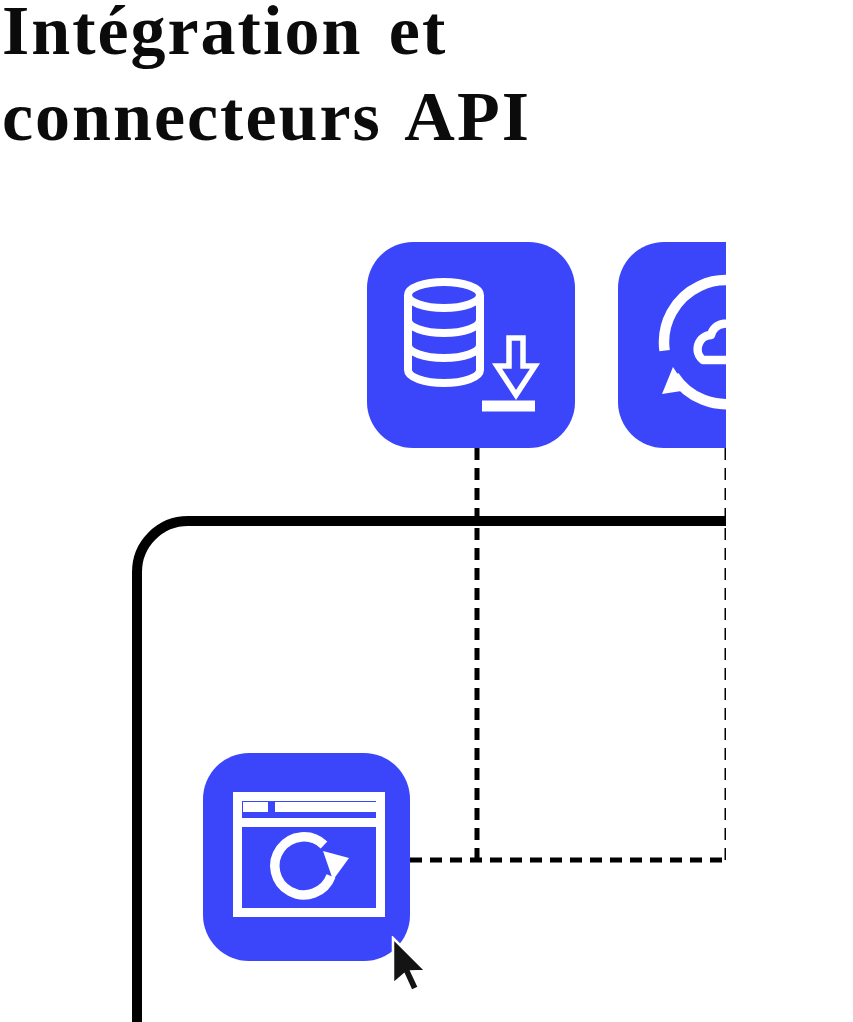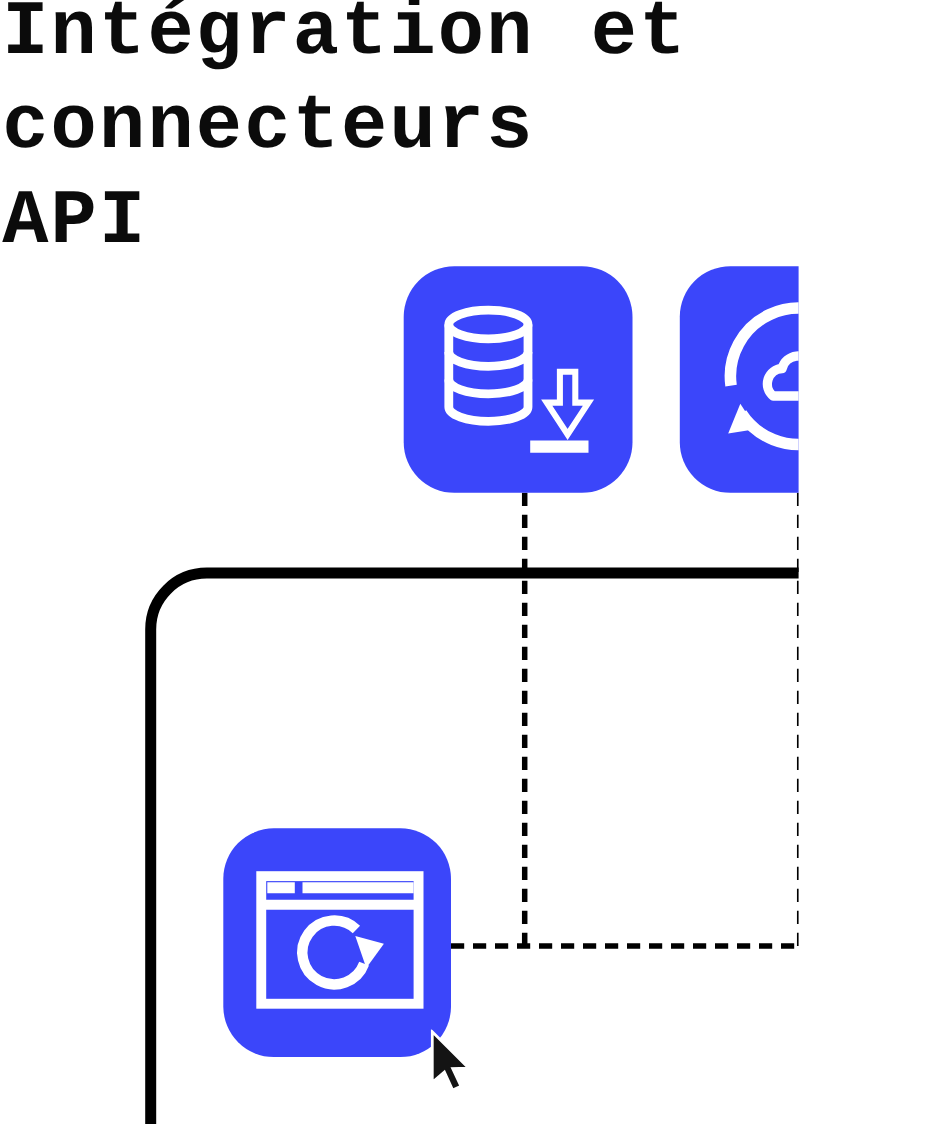--- a/index.html
+++ b/index.html
@@ -9,21 +9,21 @@
     --bg:#ffffff;
     --white:#ffffff;
   }
   *{margin:0;padding:0;box-sizing:border-box;}
   html,body{background:var(--bg);}
   #canvas{
     position:relative;
     width:726px;height:1022px;
     overflow:hidden;
     background:var(--bg);
-    font-family:Liberation Mono, monospace;
+    font-family:Liberation Serif, serif;
   }
   
   .title{
     position:absolute;
     left:2px;top:-12px;
     width:640px;
     font-size:70px;
     font-weight:bold;
     letter-spacing:2px;
     word-spacing:7px;

